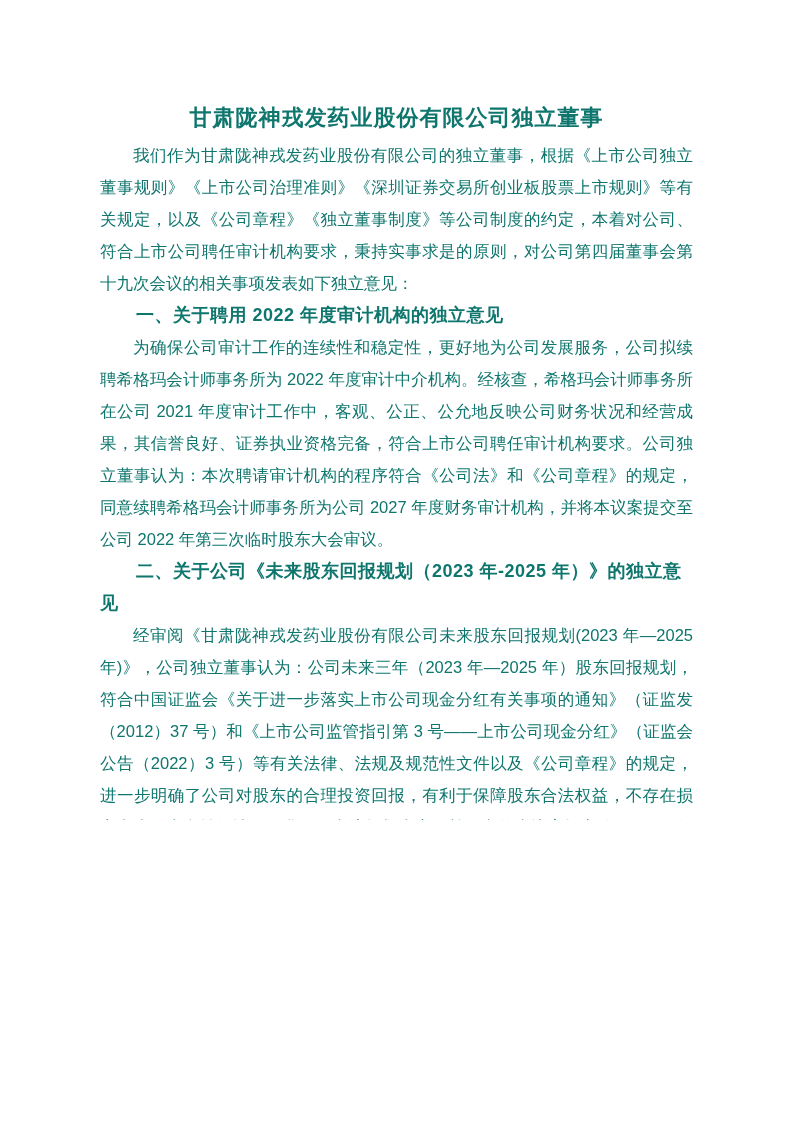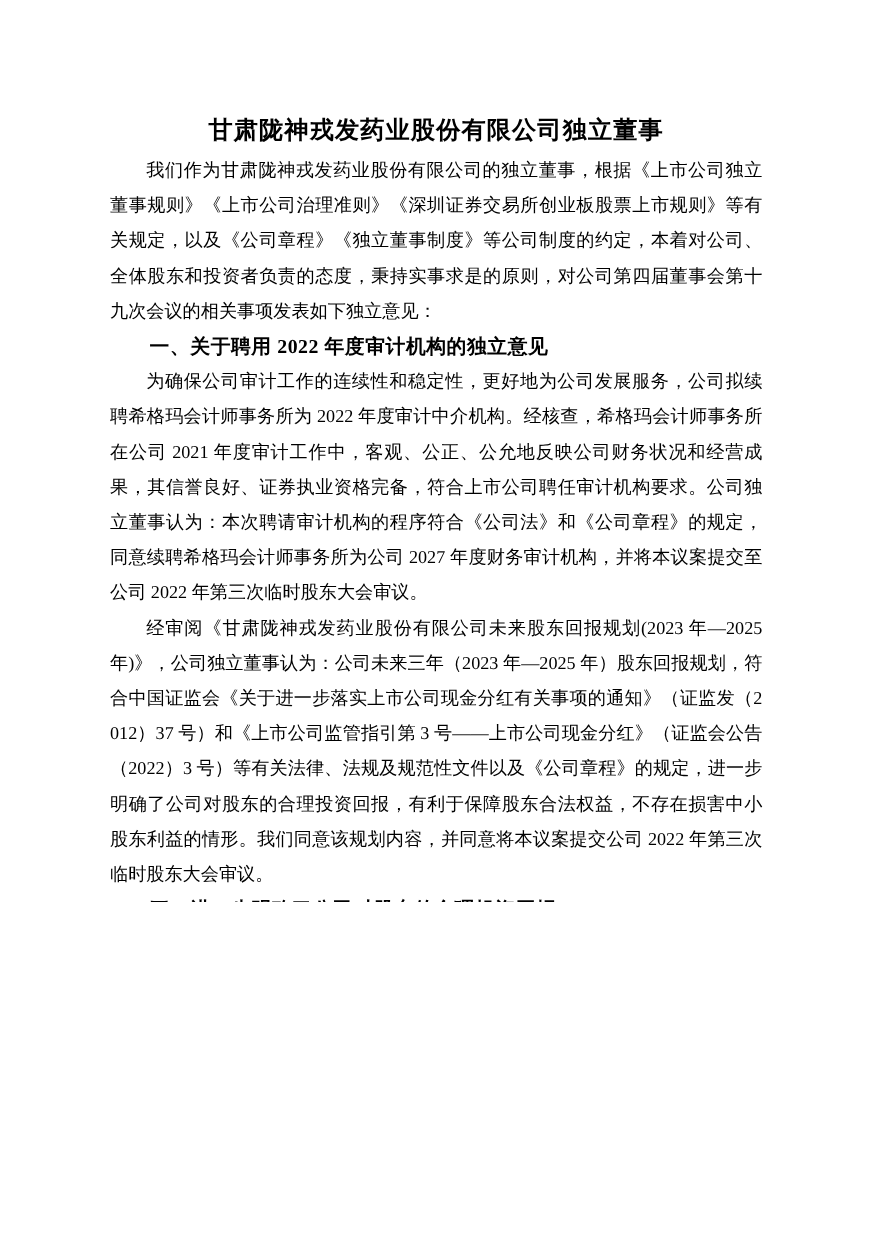--- a/index.html
+++ b/index.html
@@ -8,22 +8,22 @@
     background: #ffffff;
   }
   .page {
     position: relative;
     width: 793px;
     height: 820px;
     margin: 0 auto;
     background: #ffffff;
     overflow: hidden;
     box-sizing: border-box;
-    color: #000000;
-    font-family: Liberation Serif, serif;
+    color: #0f766e;
+    font-family: Liberation Sans, sans-serif;
   }
   .content {
     padding: 96px 100px 0 100px;
   }
   .doc-title {
     text-align: center;
     font-weight: 700;
     font-size: 22px;
     line-height: 43px;
     letter-spacing: 1px;
@@ -51,23 +51,24 @@
 </head>
 <body>
 
 <div class="page">
   <div class="content">
 
     <div class="doc-title">
       <div>甘肃陇神戎发药业股份有限公司独立董事</div>
     </div>
 
-    <p class="para intro-para">我们作为甘肃陇神戎发药业股份有限公司的独立董事，根据《上市公司独立董事规则》《上市公司治理准则》《深圳证券交易所创业板股票上市规则》等有关规定，以及《公司章程》《独立董事制度》等公司制度的约定，本着对公司、全体股东和投资者负责的态度，秉持实事求是的原则，对公司第四届董事会第十九次会议的相关事项发表如下独立意见：</p>
+    <p class="para intro-para">我们作为甘肃陇神戎发药业股份有限公司的独立董事，根据《上市公司独立董事规则》《上市公司治理准则》《深圳证券交易所创业板股票上市规则》等有关规定，以及《公司章程》《独立董事制度》等公司制度的约定，本着对公司、符合上市公司聘任审计机构要求，秉持实事求是的原则，对公司第四届董事会第十九次会议的相关事项发表如下独立意见：</p>
 
     <h2 class="heading">一、关于聘用 2022 年度审计机构的独立意见</h2>
     <p class="para">为确保公司审计工作的连续性和稳定性，更好地为公司发展服务，公司拟续聘希格玛会计师事务所为 2022 年度审计中介机构。经核查，希格玛会计师事务所在公司 2021 年度审计工作中，客观、公正、公允地反映公司财务状况和经营成果，其信誉良好、证券执业资格完备，符合上市公司聘任审计机构要求。公司独立董事认为：本次聘请审计机构的程序符合《公司法》和《公司章程》的规定，同意续聘希格玛会计师事务所为公司 2027 年度财务审计机构，并将本议案提交至公司 2022 年第三次临时股东大会审议。</p>
 
+    <h2 class="heading">二、关于公司《未来股东回报规划（2023 年-2025 年）》的独立意见</h2>
     <p class="para">经审阅《甘肃陇神戎发药业股份有限公司未来股东回报规划(2023 年—2025 年)》，公司独立董事认为：公司未来三年（2023 年—2025 年）股东回报规划，符合中国证监会《关于进一步落实上市公司现金分红有关事项的通知》（证监发（2012）37 号）和《上市公司监管指引第 3 号——上市公司现金分红》（证监会公告（2022）3 号）等有关法律、法规及规范性文件以及《公司章程》的规定，进一步明确了公司对股东的合理投资回报，有利于保障股东合法权益，不存在损害中小股东利益的情形。我们同意该规划内容，并同意将本议案提交公司 2022 年第三次临时股东大会审议。</p>
 
     <h2 class="heading">三、进一步明确了公司对股东的合理投资回报</h2>
 
   </div>
 </div>
 
 </body></html>

